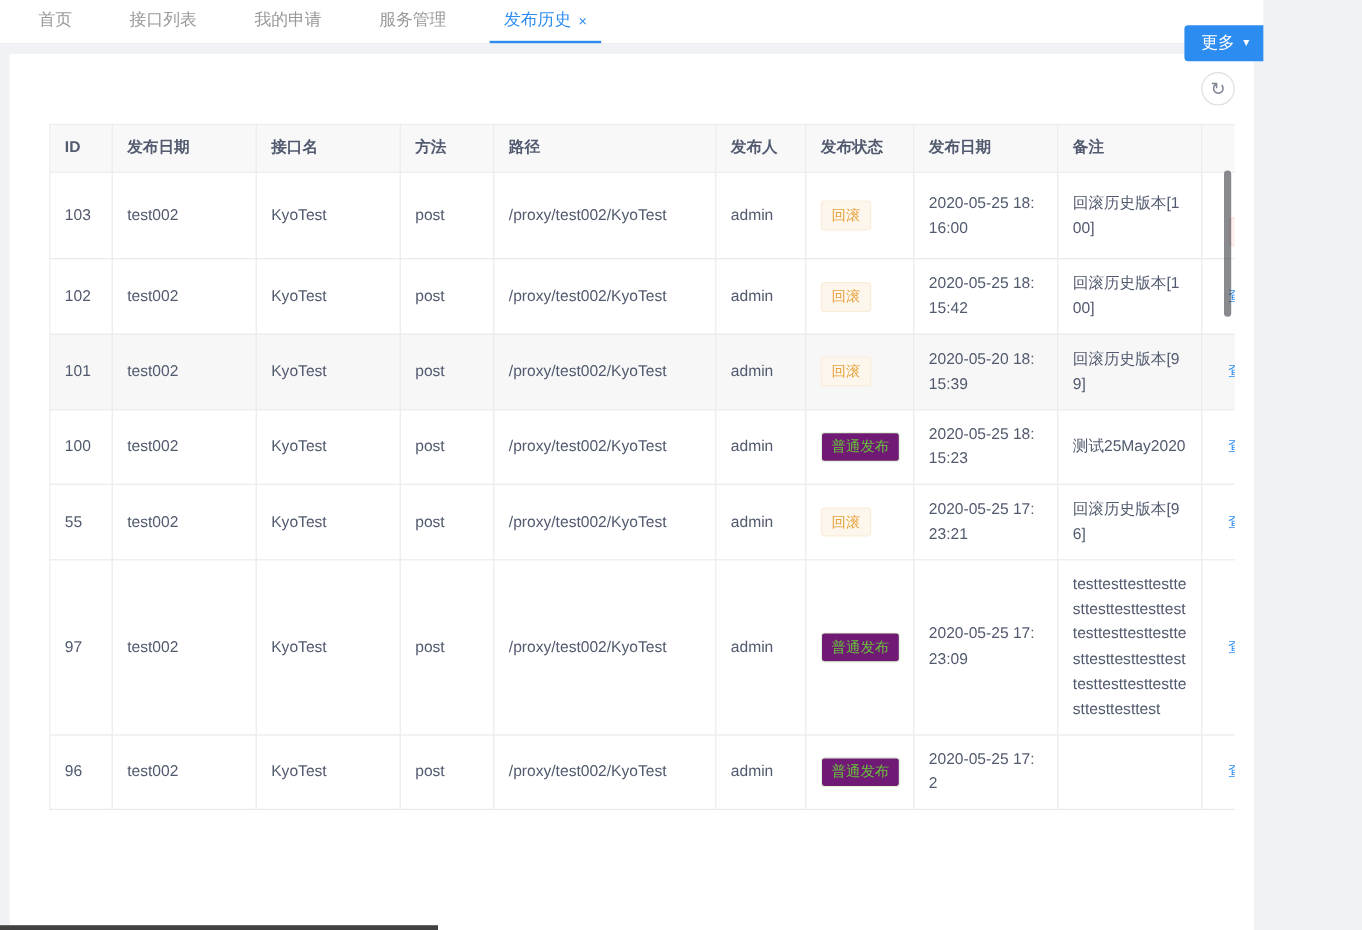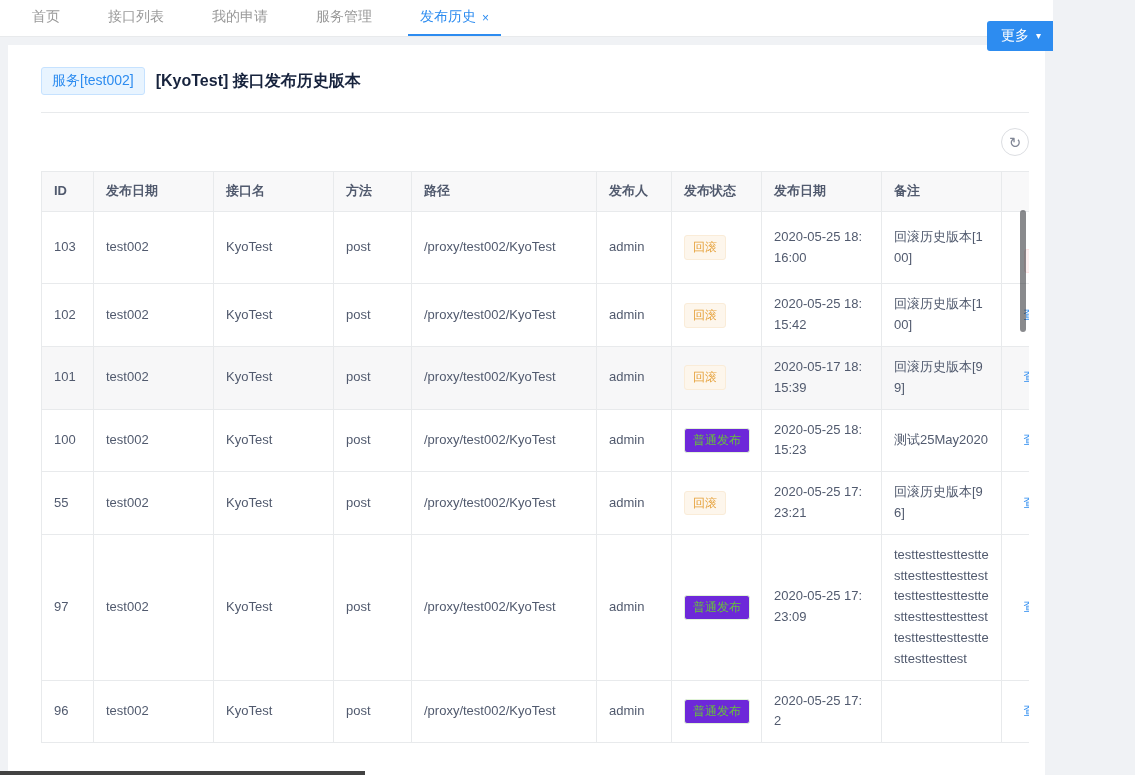--- a/index.html
+++ b/index.html
@@ -76,21 +76,21 @@
     white-space:nowrap; overflow:hidden;
   }
   .grid th:last-child, .grid td:last-child { text-align:center; }
   tr.hl td { background:#f7f7f8; }
 
   .tag {
     display:inline-block; font-size:12px; padding:3px 8px;
     border-radius:3px; border:1px solid transparent; line-height:1.4; white-space:nowrap;
   }
   .tag.warning { background:#fdf6ec; border-color:#faecd8; color:#e6a23c; }
-  .tag.success { background:#6d28d9; border-color:#e1f3d8; color:#67c23a; }
+  .tag.success { background:#701a75; border-color:#e1f3d8; color:#67c23a; }
   .tag.danger  { background:#fef0f0; border-color:#fde2e2; color:#f56c6c; }
 
   .actions { display:flex; flex-wrap:wrap; justify-content:center; align-items:center; gap:6px 14px; }
   .link { color:#2d8cf0; cursor:pointer; text-decoration:none; white-space:nowrap; }
 
   .v-scrollbar {
     position:absolute; top:39px; right:3px;
     width:6px; height:122px; border-radius:3px;
     background:rgba(40,42,48,0.55); cursor:pointer;
   }
@@ -129,24 +129,20 @@
       </nav>
     <button class="more-btn">
       <span>更多</span>
       <span class="chev">▾</span>
     </button>
   </header>
 
   <main class="content">
     <section class="card">
 
-      <div class="card-header">
-        <span class="service-tag">服务[test002]</span>
-        <h1 class="page-title">[KyoTest] 接口发布历史版本</h1>
-      </div>
 
       <div class="toolbar">
         <button class="refresh-btn">
           <span>↻</span>
         </button>
       </div>
 
       <div class="table-wrap">
         <table class="grid">
           <colgroup>
@@ -219,21 +215,21 @@
               <tr class="row hl">
     <td>101</td>
     <td>test002</td>
     <td>KyoTest</td>
     <td>post</td>
     <td>/proxy/test002/KyoTest</td>
     <td>admin</td>
     <td>
       <span class="tag warning">回滚</span>
     </td>
-    <td>2020-05-17 18:15:39</td>
+    <td>2020-05-20 18:15:39</td>
     <td>回滚历史版本[99]</td>
     <td>
       <div class="actions">
         <a class="link link-view">查看</a>
         <a class="link link-rollback">回滚</a>
 
       </div>
     </td>
   </tr>
               <tr class="row">

